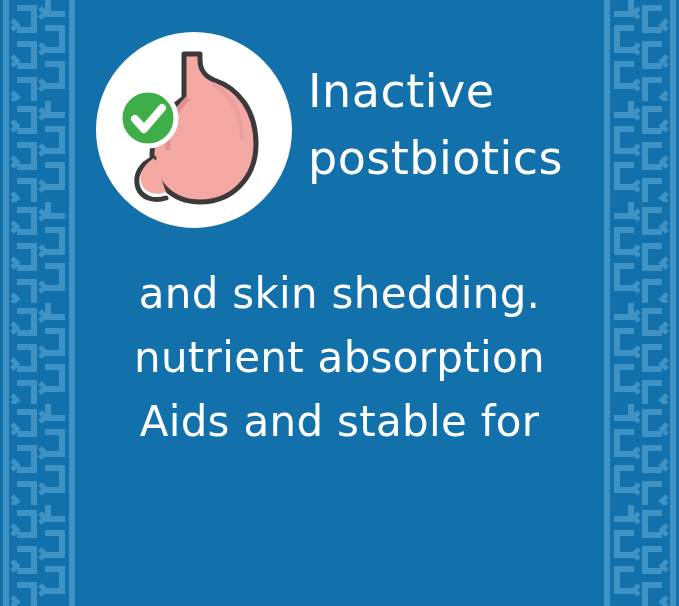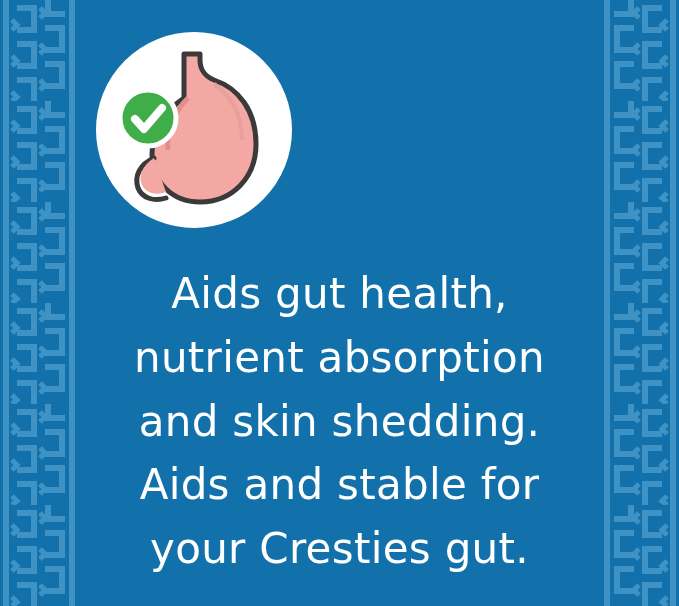--- a/index.html
+++ b/index.html
@@ -122,22 +122,24 @@
       <path d="M92 66 C78 80 70 98 72 118" fill="none" stroke="#e08f8c" stroke-width="5"></path>
       <path d="M118 52 C136 64 146 84 146 108" fill="none" stroke="#e9a09d" stroke-width="4"></path>
     </g>
 
     <g>
       <circle cx="52" cy="86" r="28" fill="#3fae49" stroke="#ffffff" stroke-width="5"></circle>
       <path d="M39 87 L48 97 L66 76" fill="none" stroke="#ffffff" stroke-width="8" stroke-linecap="round" stroke-linejoin="round"></path>
     </g>
   </svg>
 
+  <div id="heading">
+    <span class="line">Inactive</span>
+    <span class="line">postbiotics</span>
+  </div>
 
   <div id="body-copy">
-    <span class="line">Aids gut health,</span>
+    <span class="line">and skin shedding.</span>
     <span class="line">nutrient absorption</span>
-    <span class="line">and skin shedding.</span>
     <span class="line">Aids and stable for</span>
-    <span class="line">your Cresties gut.</span>
   </div>
 
 </div>
 
 </body></html>

